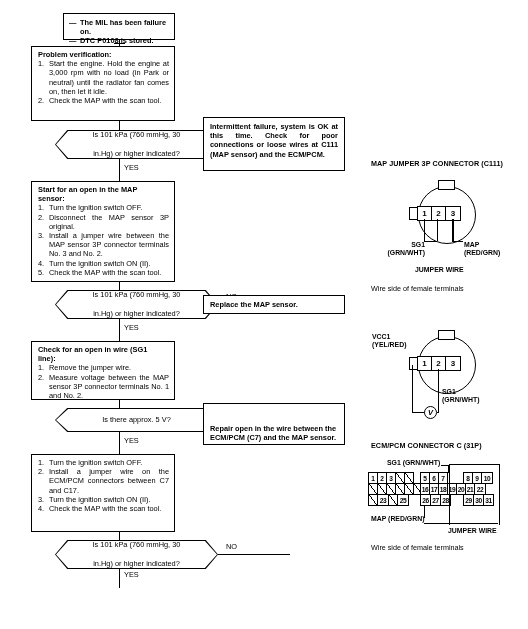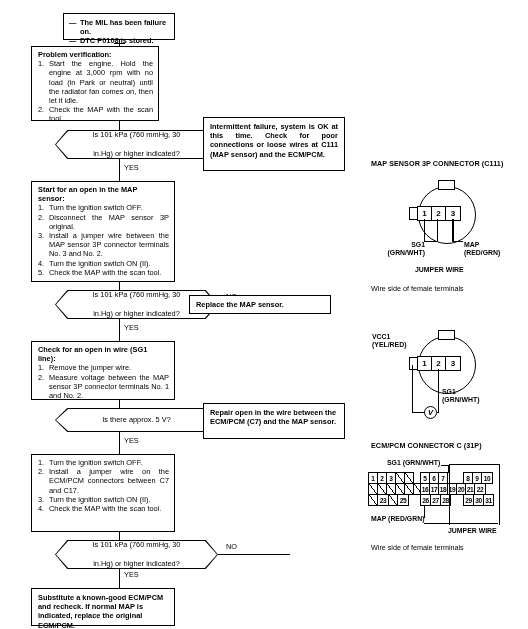--- a/index.html
+++ b/index.html
@@ -96,21 +96,21 @@
       <li>
         <span class="d">—</span>
         <span>DTC P0108 is stored.</span>
       </li>
     </ul>
   </div>
 
   <div class="vline" style="left:119px;top:40px;height:6px;"></div>
   <div class="hline" style="left:114px;top:43px;width:11px;"></div>
 
-  <div class="abs box" style="left:31px;top:46px;width:128px;height:75px;">
+  <div class="abs box" style="left:31px;top:46px;width:144px;height:75px;">
     <span class="hdr">Problem verification:</span>
     <ol class="steps">
       <li>
         <span class="n">1.</span>
         <span>Start the engine. Hold the engine at 3,000 rpm with no load (in Park or neutral) until the radiator fan comes on, then let it idle.</span>
       </li>
       <li>
         <span class="n">2.</span>
         <span>Check the MAP with the scan tool.</span>
       </li>
@@ -158,21 +158,21 @@
     <div class="txt">
       <div>
         <span>Is 101 kPa (760 mmHg, 30</span><br>
         <span>in.Hg) or higher indicated?</span>
       </div>
     </div>
   </div>
 
   <div class="hline" style="left:218px;top:304px;width:72px;"></div>
   <div class="lbl" style="left:226px;top:293px;">NO</div>
-  <div class="abs box bold" style="left:189px;top:295px;width:142px;height:19px;padding:4px 6px;">
+  <div class="abs box bold" style="left:203px;top:295px;width:142px;height:19px;padding:4px 6px;">
     <span>Replace the MAP sensor.</span>
   </div>
 
   <div class="vline" style="left:119px;top:319px;height:22px;"></div>
   <div class="lbl" style="left:124px;top:324px;">YES</div>
 
   <div class="abs box" style="left:31px;top:341px;width:144px;height:59px;">
     <span class="hdr"><span>Check for an open in wire (SG1</span><br><span>line):</span></span>
     <ol class="steps">
       <li><span class="n">1.</span><span>Remove the jumper wire.</span></li>
@@ -187,21 +187,21 @@
     <div class="inner"></div>
     <div class="txt">
       <div>
           <span>Is there approx. 5 V?</span>
         </div>
     </div>
   </div>
 
   <div class="hline" style="left:218px;top:420px;width:72px;"></div>
   <div class="lbl" style="left:226px;top:409px;">NO</div>
-  <div class="abs box bold" style="left:203px;top:403px;width:142px;height:36px;padding:4px 6px;">
+  <div class="abs box bold" style="left:203px;top:403px;width:142px;height:36px;padding:20px 6px;">
     <span>Repair open in the wire between the ECM/PCM (C7) and the MAP sensor.</span>
   </div>
 
   <div class="vline" style="left:119px;top:432px;height:22px;"></div>
   <div class="lbl" style="left:124px;top:437px;">YES</div>
 
   <div class="abs box" style="left:31px;top:454px;width:144px;height:78px;">
     <ol class="steps">
       <li><span class="n">1.</span><span>Turn the ignition switch OFF.</span></li>
       <li><span class="n">2.</span><span>Install a jumper wire on the ECM/PCM connectors between C7 and C17.</span></li>
@@ -222,25 +222,22 @@
       </div>
     </div>
   </div>
 
   <div class="hline" style="left:218px;top:554px;width:72px;"></div>
   <div class="lbl" style="left:226px;top:543px;">NO</div>
 
   <div class="vline" style="left:119px;top:569px;height:19px;"></div>
   <div class="lbl" style="left:124px;top:571px;">YES</div>
 
-  <div class="abs box bold" style="left:31px;top:588px;width:144px;height:38px;padding:4px 6px;">
-    <span>Substitute a known-good ECM/PCM and recheck. If normal MAP is indicated, replace the original ECM/PCM.</span>
-  </div>
-
-  <div class="cap" style="left:371px;top:159px;">MAP SENSOR 3P CONNECTOR (C111)</div>
+
+  <div class="cap" style="left:371px;top:159px;">MAP JUMPER 3P CONNECTOR (C111)</div>
 
   <div class="conn3p" style="left:418px;top:186px;"></div>
   <div class="tab-top" style="left:438px;top:180px;"></div>
   <div class="tab-left" style="left:409px;top:207px;"></div>
   <div class="pinrow" style="left:417px;top:206px;">
     <div>1</div>
     <div>2</div>
     <div>3</div>
   </div>
 

